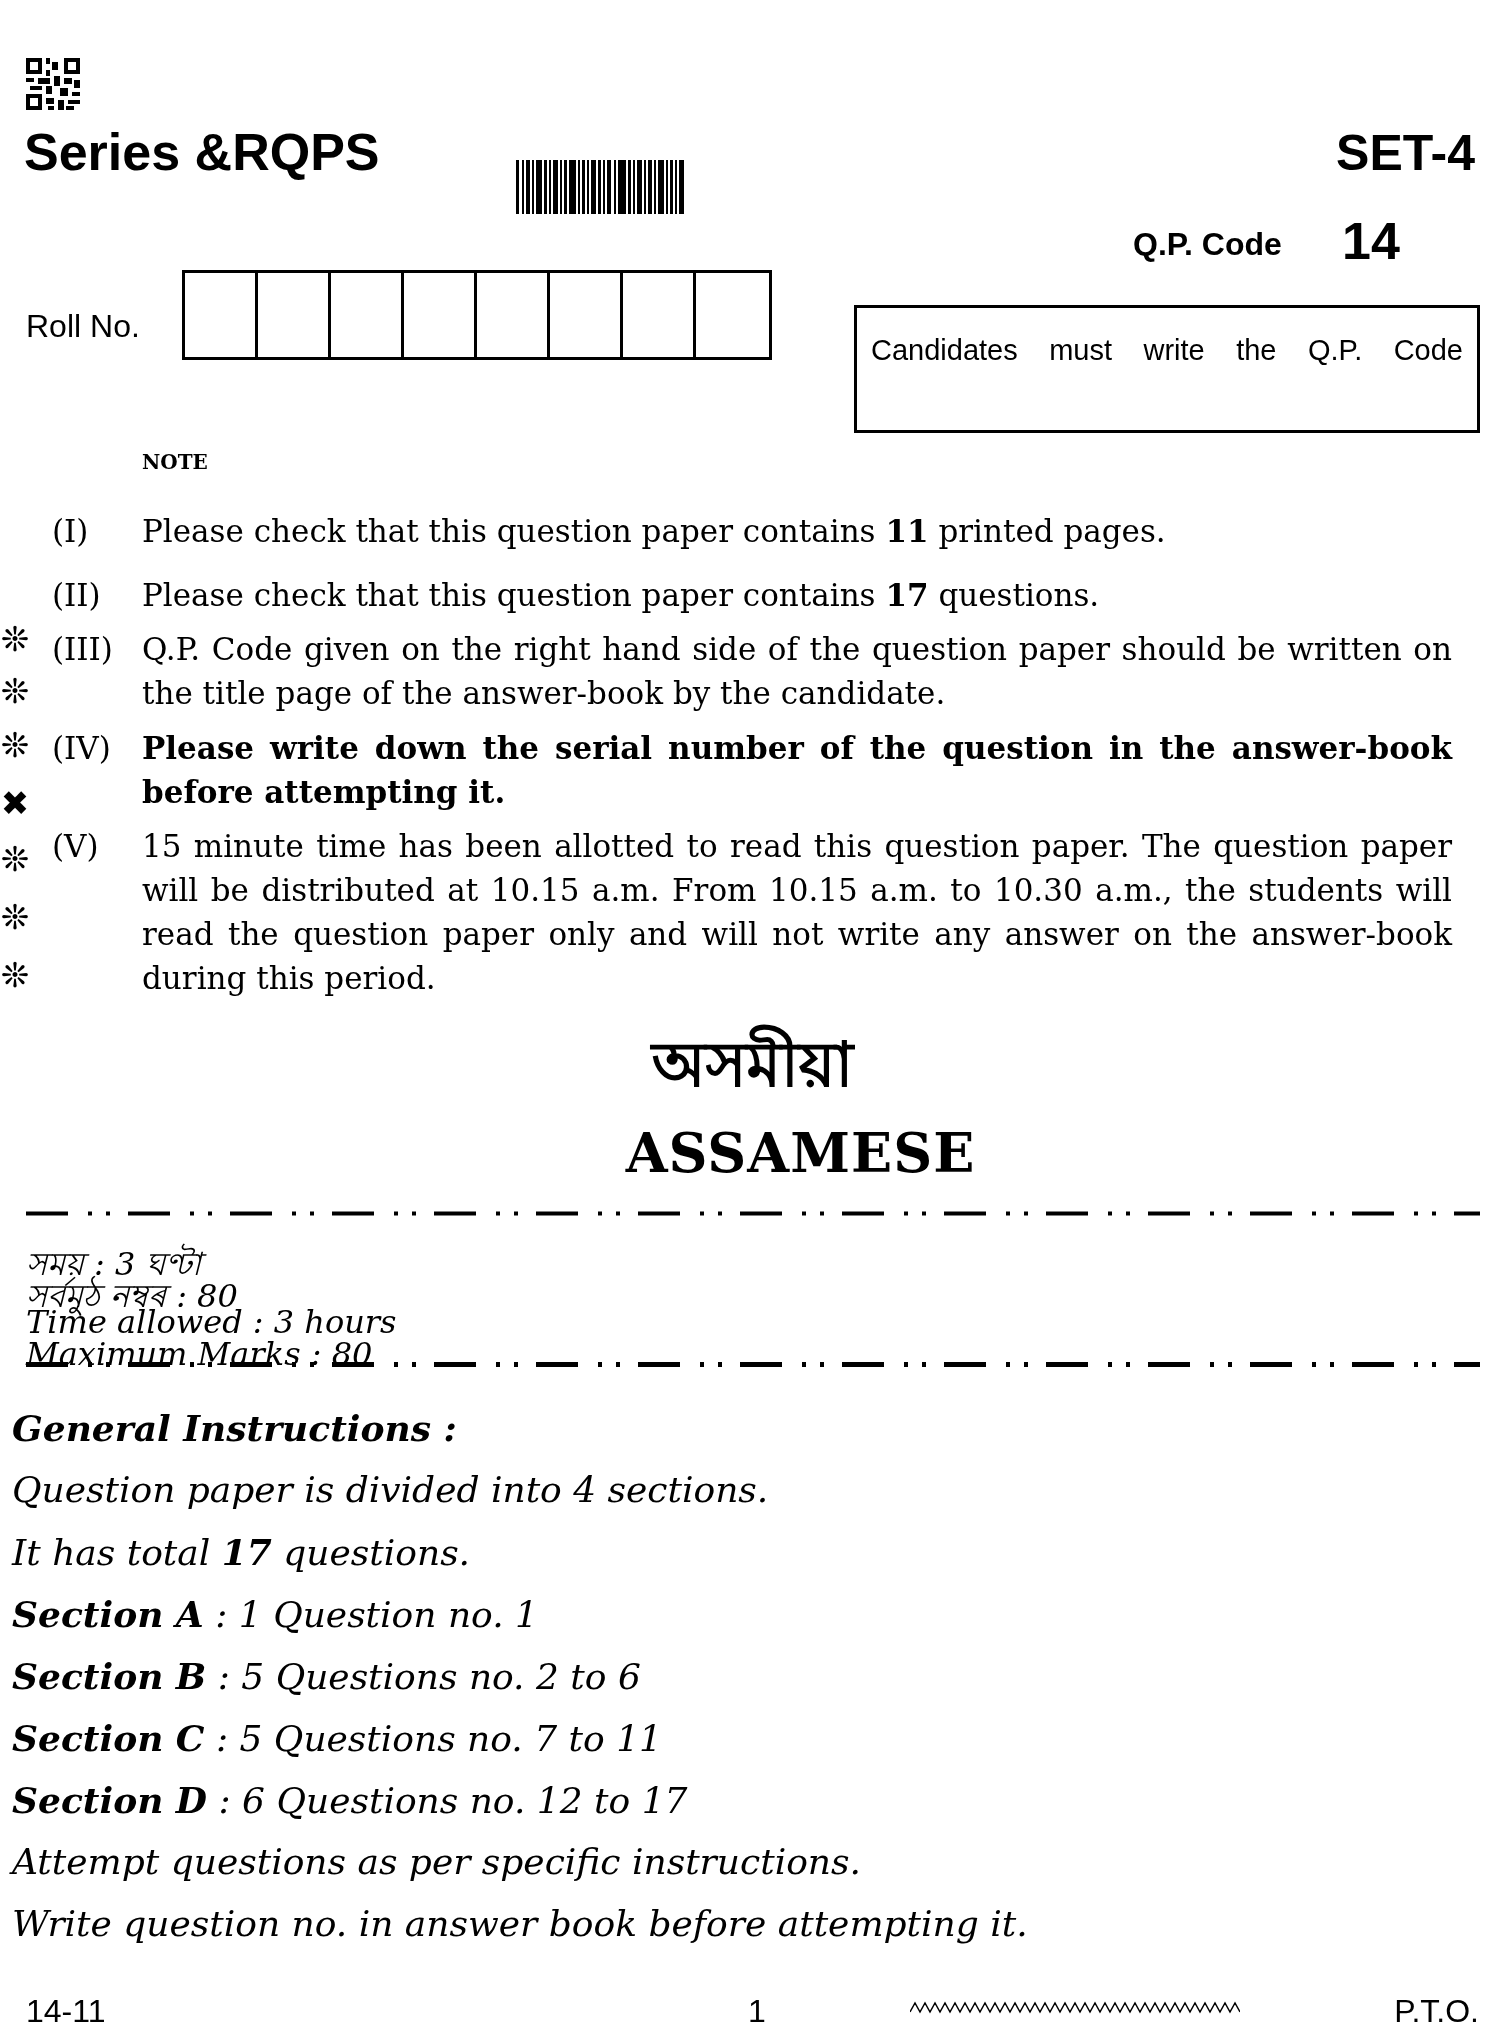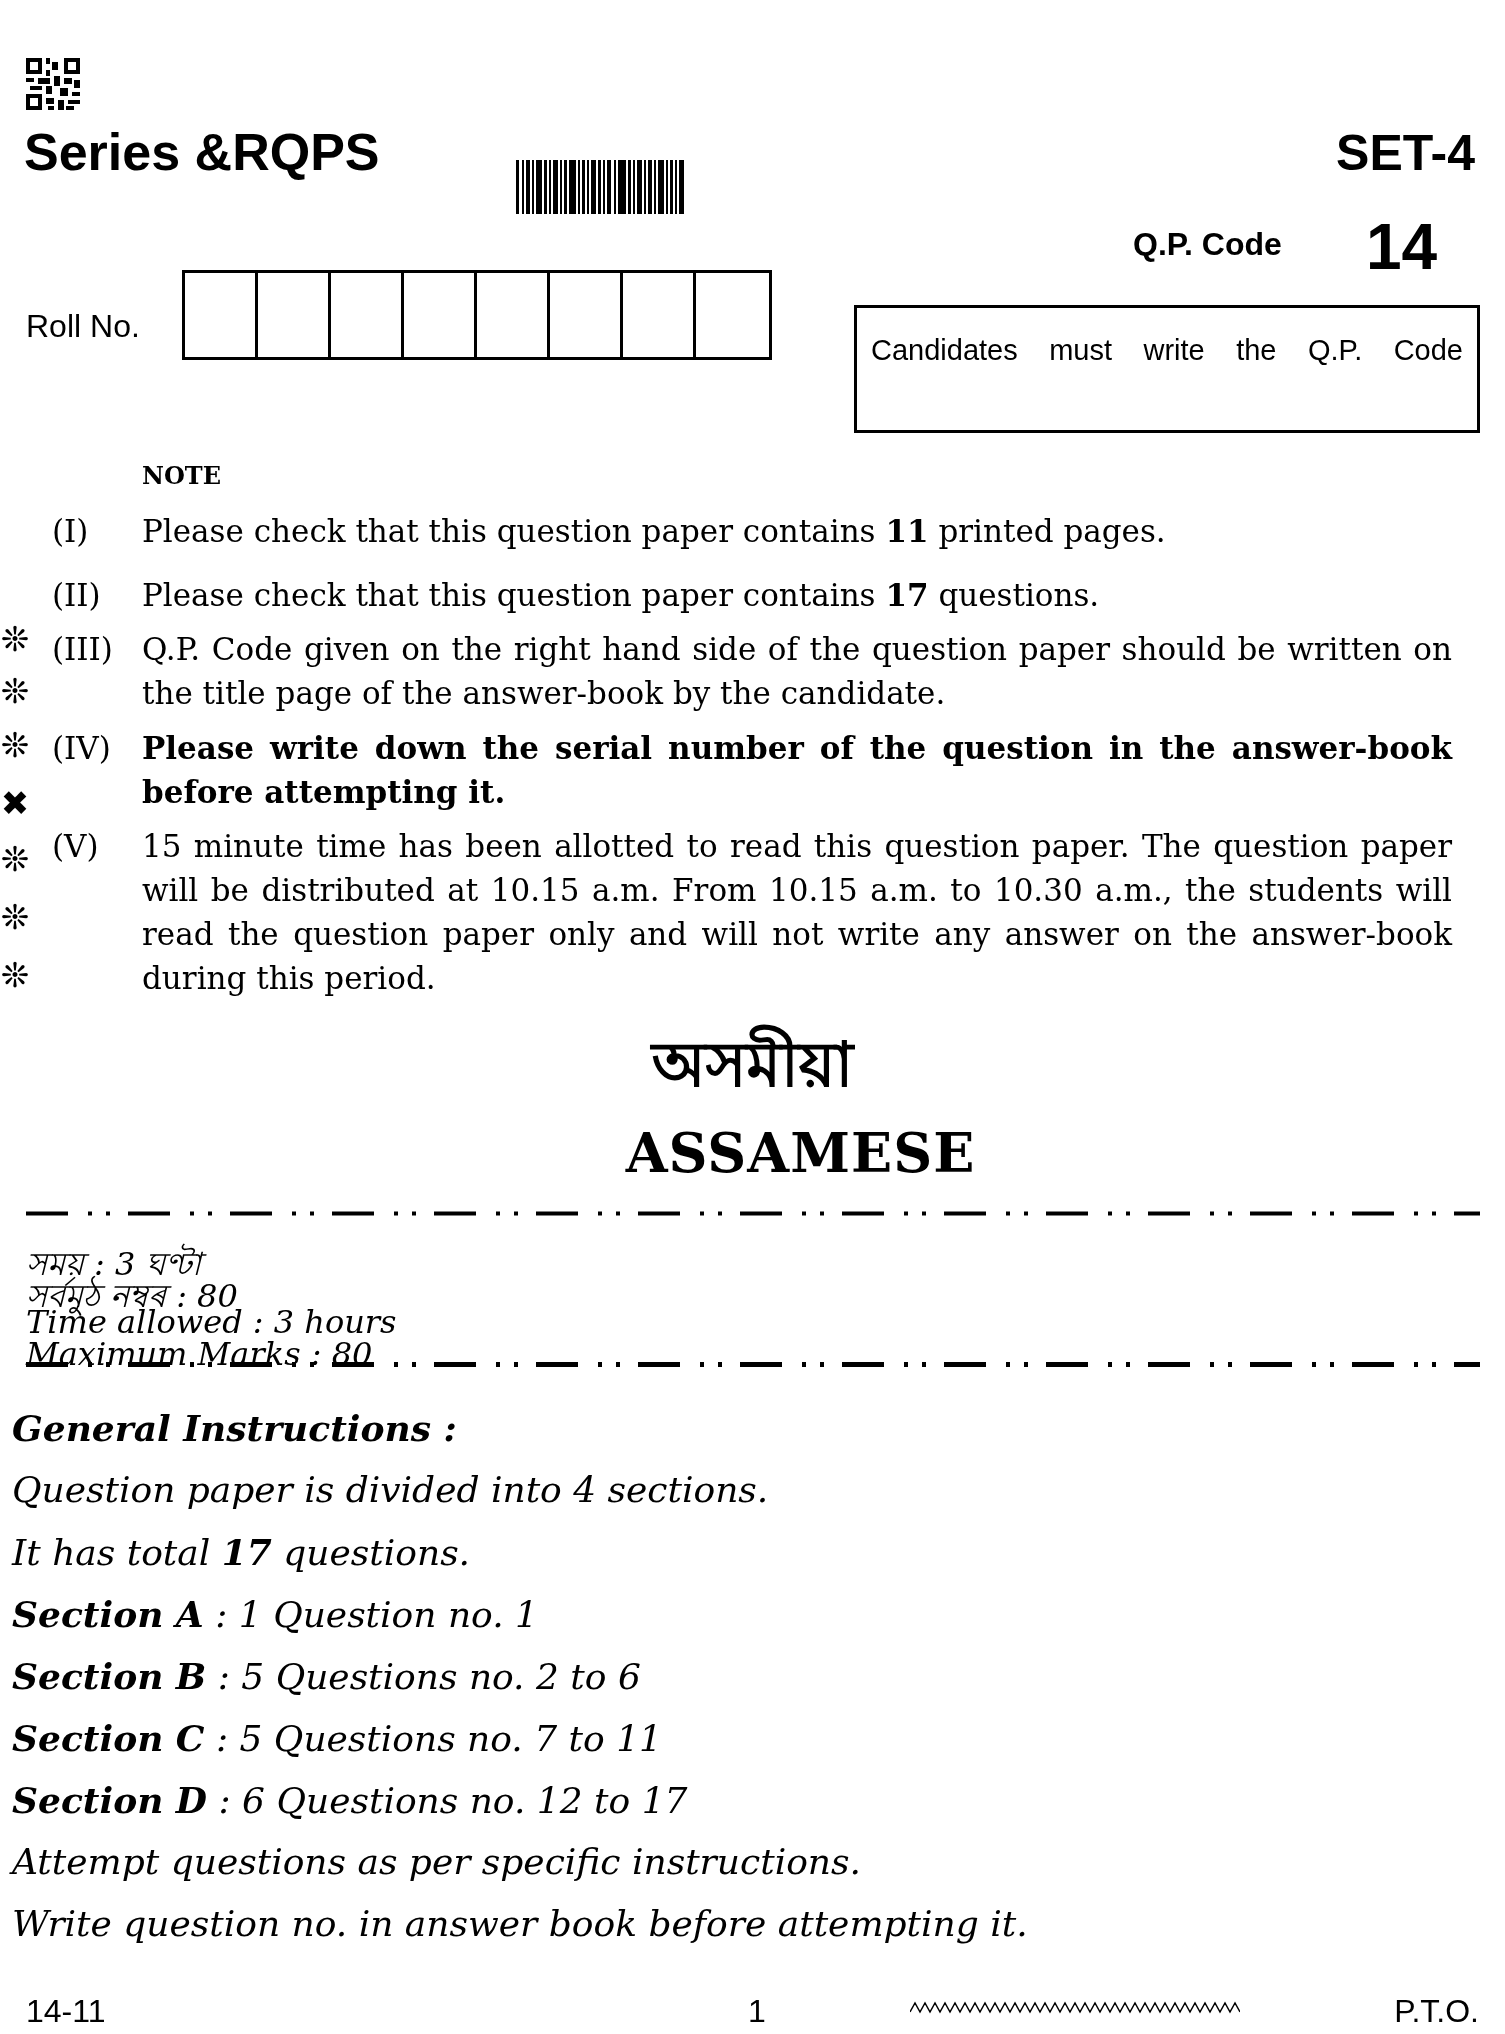--- a/index.html
+++ b/index.html
@@ -9,31 +9,31 @@
   .serif { font-family: "DejaVu Serif", "Liberation Serif", serif; }
 
   
   .qr { left: 26px; top: 58px; width: 54px; height: 52px; }
 
   .series { left: 24px; top: 126px; font-size: 52px; font-weight: bold; letter-spacing: 0px; line-height: 1; }
   .barcode { left: 516px; top: 160px; width: 168px; height: 54px; }
 
   .set { right: 30px; top: 128px; font-size: 50px; font-weight: bold; line-height: 1; }
   .qpcode-label { left: 1133px; top: 228px; font-size: 32px; font-weight: bold; line-height: 1; }
-  .qpcode-value { left: 1342px; top: 215px; font-size: 64px; font-weight: bold; line-height: 1; margin-left: 24px; }
+  .qpcode-value { left: 1342px; top: 215px; font-size: 52px; font-weight: bold; line-height: 1; }
 
   .roll-label { left: 26px; top: 310px; font-size: 32px; line-height: 1; }
   .roll-boxes { left: 182px; top: 270px; height: 84px; display: flex; border: 3px solid #000; }
   .roll-box { width: 73px; height: 84px; border-right: 3px solid #000; box-sizing: border-box; }
   .roll-box:last-child { border-right: none; }
 
   .qp-box { left: 854px; top: 305px; width: 626px; height: 128px; border: 3px solid #000; box-sizing: border-box; padding: 20px 14px 16px 14px; font-size: 29px; line-height: 44px; }
   .qp-box .line1 { display: flex; justify-content: space-between; }
 
-  .note-title { left: 142px; top: 461px; font-size: 24px; font-weight: bold; }
+  .note-title { left: 142px; top: 450px; font-size: 20px; font-weight: bold; }
   .note-item { left: 52px; width: 1400px; font-size: 31px; line-height: 44px; display: flex; }
   .note-item .num { width: 90px; flex-shrink: 0; }
   .note-item .txt { width: 1310px; text-align: justify; text-align-last: left; }
   .bold { font-weight: bold; }
 
   .margin-glyph { left: 0px; font-size: 34px; line-height: 1; width: 30px; text-align: center; }
 
   .title-as { left: 0; width: 1505px; top: 1028px; text-align: center; font-size: 62px; font-weight: bold; line-height: 1.2; }
   .title-en { left: 0; width: 1505px; top: 1126px; text-align: center; font-size: 54px; font-weight: bold; line-height: 1; letter-spacing: 1px; padding-left: 48px; }
 

